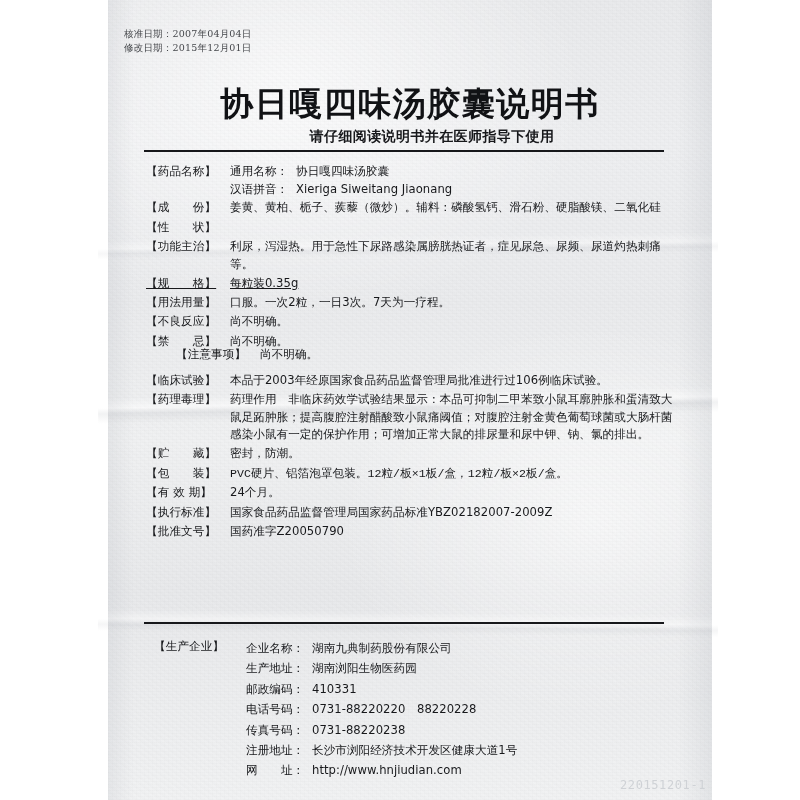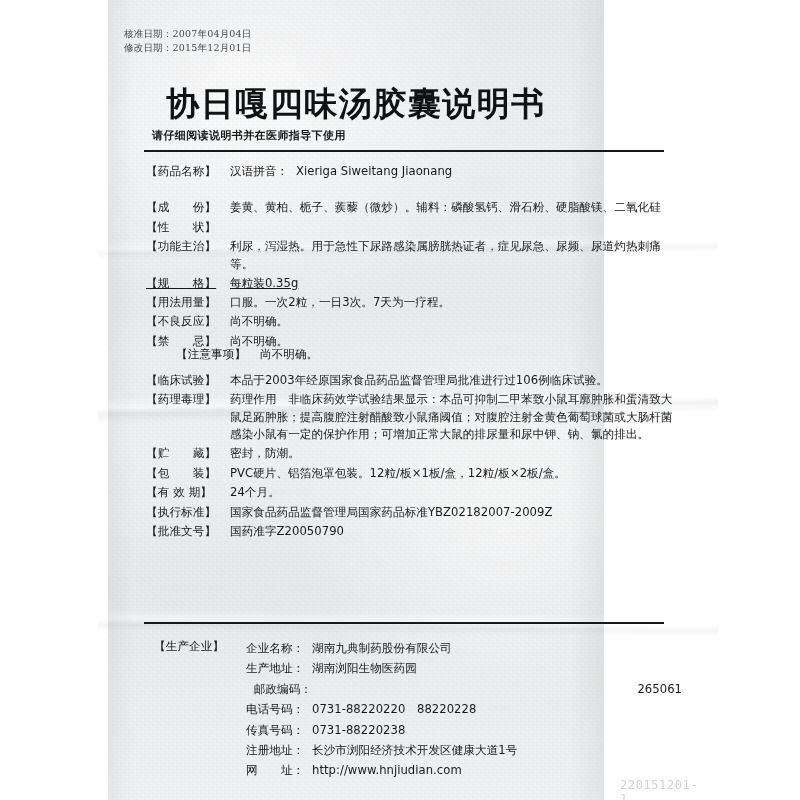--- a/index.html
+++ b/index.html
@@ -13,21 +13,21 @@
     font-family: "DejaVu Sans", "Liberation Sans", sans-serif;
     overflow: hidden;
     position: relative;
   }
 
   
   #paper {
     position: absolute;
     left: 108px;
     top: 0px;
-    width: 496px;
+    width: 604px;
     height: 800px;
     background:
       radial-gradient(ellipse 70% 40% at 30% 12%, rgba(255,255,255,0.75), rgba(255,255,255,0) 70%),
       radial-gradient(ellipse 60% 35% at 80% 65%, rgba(255,255,255,0.6), rgba(255,255,255,0) 70%),
       linear-gradient(180deg, #e9eaec 0%, #eeeff1 18%, #eaebed 38%, #f0f1f2 55%, #e8e9eb 74%, #f1f2f3 100%);
   }
   
   #grain {
     position: absolute;
     inset: 0;
@@ -113,21 +113,22 @@
     font-weight: bold;
     letter-spacing: 1.5px;
     color: #111215;
     font-family: "DejaVu Sans", "Liberation Sans", sans-serif;
   }
   .subtitle {
     position: absolute;
     left: 0;
     right: 0;
     top: 128px;
-    font-size: 11px;
+    text-align: center;
+    font-size: 14px;
     font-weight: bold;
     letter-spacing: 0.4px;
     color: #17181b;
     margin-left: 44px;
   }
 
   .rule {
     position: absolute;
     left: 36px;
     width: 520px;
@@ -205,20 +206,24 @@
     <div class="subtitle">请仔细阅读说明书并在医师指导下使用</div>
 
     <div class="rule" id="rule-top"></div>
     <div class="rule" id="rule-bottom"></div>
 
     <div id="sections-host">
         <div class="section" style="top: 163px;">
           <div class="lbl">【药品名称】</div>
           <div class="val">
             <div class="sub-row">
+              <span class="sub-key">通用名称：</span>
+              <span class="sub-val">协日嘎四味汤胶囊</span>
+            </div>
+            <div class="sub-row">
               <span class="sub-key">汉语拼音：</span>
               <span class="sub-val">Xieriga Siweitang Jiaonang</span>
             </div>
           </div>
         </div>
         <div class="section" style="top: 199.4px;">
           <div class="lbl">【成　　份】</div>
           <div class="val">姜黄、黄柏、栀子、蒺藜（微炒）。辅料：磷酸氢钙、滑石粉、硬脂酸镁、二氧化硅</div>
         </div>
         <div class="section" style="top: 218.8px;">
@@ -253,21 +258,21 @@
           <div class="val">本品于2003年经原国家食品药品监督管理局批准进行过106例临床试验。</div>
         </div>
         <div class="section" style="top: 391px;">
           <div class="lbl">【药理毒理】</div>
           <div class="val">药理作用　非临床药效学试验结果显示：本品可抑制二甲苯致小鼠耳廓肿胀和蛋清致大鼠足跖肿胀；提高腹腔注射醋酸致小鼠痛阈值；对腹腔注射金黄色葡萄球菌或大肠杆菌感染小鼠有一定的保护作用；可增加正常大鼠的排尿量和尿中钾、钠、氯的排出。</div>
         </div>
         <div class="section" style="top: 445.4px;">
           <div class="lbl">【贮　　藏】</div>
           <div class="val">密封，防潮。</div>
         </div>
-        <div class="section" style="top: 464.8px;">
+        <div class="section" style="top: 464.8px; font-family: Liberation Mono, monospace;">
           <div class="lbl">【包　　装】</div>
           <div class="val">PVC硬片、铝箔泡罩包装。12粒/板×1板/盒，12粒/板×2板/盒。</div>
         </div>
         <div class="section" style="top: 484.2px;">
           <div class="lbl">【有 效 期】</div>
           <div class="val">24个月。</div>
         </div>
         <div class="section" style="top: 503.6px;">
           <div class="lbl">【执行标准】</div>
           <div class="val">国家食品药品监督管理局国家药品标准YBZ02182007-2009Z</div>
@@ -280,23 +285,23 @@
           <div class="lbl wide">【生产企业】</div>
           <div class="val">
             <div class="sub-row" style="line-height: 20.4px;">
               <span class="sub-key">企业名称：</span>
               <span class="sub-val">湖南九典制药股份有限公司</span>
             </div>
             <div class="sub-row" style="line-height: 20.4px;">
               <span class="sub-key">生产地址：</span>
               <span class="sub-val">湖南浏阳生物医药园</span>
             </div>
-            <div class="sub-row" style="line-height: 20.4px; text-align: right;">
+            <div class="sub-row" style="line-height: 20.4px;">
               <span class="sub-key">邮政编码：</span>
-              <span class="sub-val">265061</span>
+              <span class="sub-val">410331</span>
             </div>
             <div class="sub-row" style="line-height: 20.4px;">
               <span class="sub-key">电话号码：</span>
               <span class="sub-val">0731-88220220　88220228</span>
             </div>
             <div class="sub-row" style="line-height: 20.4px; justify-content: flex-end;">
               <span class="sub-key">传真号码：</span>
               <span class="sub-val">0731-88220238</span>
             </div>
             <div class="sub-row" style="line-height: 20.4px;">

